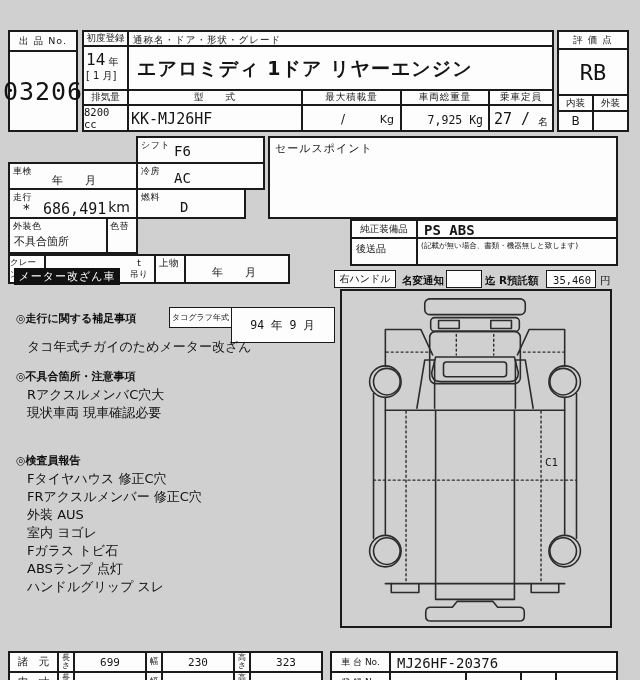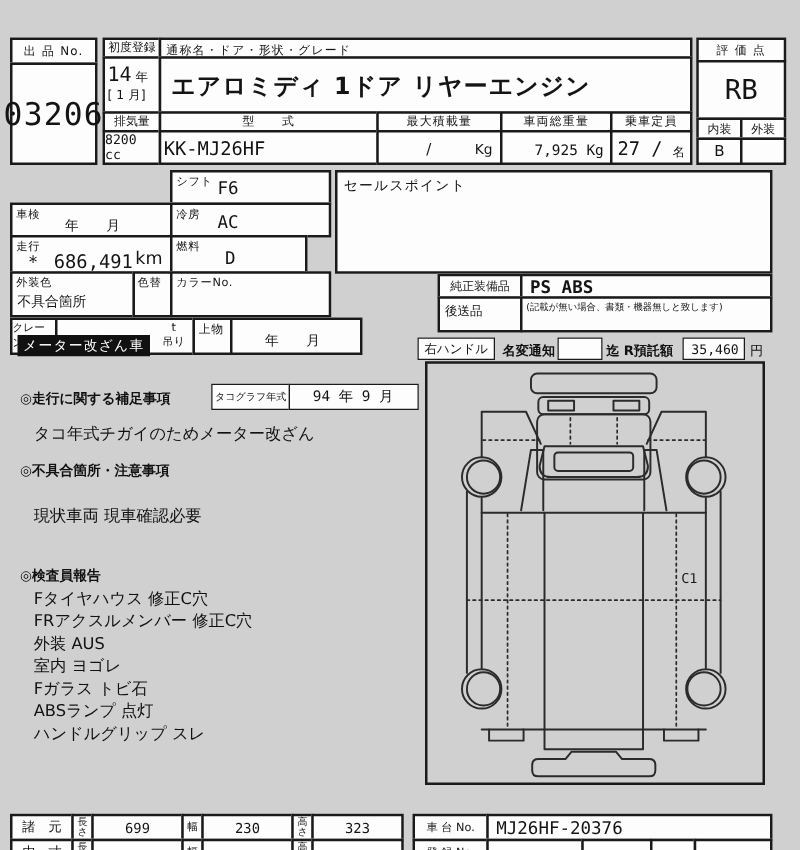--- a/index.html
+++ b/index.html
@@ -143,23 +143,20 @@
     <span class="mono" style="position:absolute;left:42px;top:9px;font-size:14px">D</span>
   </div>
 
   <div class="box" style="left:8px;top:193px;width:100px;height:37px">
     <i class="lb">外装色</i>
     <span style="position:absolute;left:4px;bottom:3px;font-size:11px">不具合箇所</span>
   </div>
   <div class="box" style="left:106px;top:193px;width:32px;height:37px">
     <i class="lb" style="left:2px">色替</i>
   </div>
-  <div class="box" style="left:136px;top:193px;width:129px;height:37px">
-    <i class="lb">カラーNo.</i>
-  </div>
 
   <div class="box cbox" style="left:8px;top:230px;width:38px;height:30px">
     <span style="font-size:8.5px">クレーン</span>
   </div>
   <div class="box" style="left:44px;top:230px;width:112px;height:30px">
     <span style="position:absolute;left:28px;top:10px;font-size:10px">段</span>
     <span class="pre" style="position:absolute;right:6px;top:2px;font-size:9px;line-height:11px;text-align:center">t
 吊り</span>
   </div>
   <div class="box" style="left:154px;top:230px;width:32px;height:30px">
@@ -198,26 +195,27 @@
   <span class="txt" style="left:499px;top:250px;font-size:10.5px;font-weight:600">R預託額</span>
   <div class="box" style="left:546px;top:246px;width:50px;height:18px;border-width:1.5px">
     <span class="mono" style="position:absolute;right:4px;top:3px;font-size:10.5px">35,460</span>
   </div>
   <span class="txt" style="left:600px;top:250px;font-size:10.5px">円</span>
 
   <span class="txt title-txt" style="left:16px;top:287px">◎走行に関する補足事項</span>
   <div class="box cbox" style="left:169px;top:283px;width:63px;height:21px;border-width:1.5px">
     <span style="font-size:8px">タコグラフ年式</span>
   </div>
-  <div class="box cbox" style="left:230.5px;top:283px;width:104px;height:21px;border-width:1.5px">
+  <div class="box cbox" style="left:230.5px;top:283px;width:104px;height:36px;border-width:1.5px">
     <span class="mono" style="font-size:11.5px">94  年 9 月</span>
   </div>
   <span class="txt" style="left:27px;top:314px">タコ年式チガイのためメーター改ざん</span>
 
   <span class="txt title-txt" style="left:16px;top:345px">◎不具合箇所・注意事項</span>
+  <span class="txt" style="left:27px;top:362px">RアクスルメンバC穴大</span>
   <span class="txt" style="left:27px;top:380px">現状車両 現車確認必要</span>
 
   <span class="txt title-txt" style="left:16px;top:429px">◎検査員報告</span>
   <span class="txt" style="left:27px;top:446px">Fタイヤハウス 修正C穴</span>
   <span class="txt" style="left:27px;top:464px">FRアクスルメンバー 修正C穴</span>
   <span class="txt" style="left:27px;top:482px">外装 AUS</span>
   <span class="txt" style="left:27px;top:500px">室内 ヨゴレ</span>
   <span class="txt" style="left:27px;top:518px">Fガラス トビ石</span>
   <span class="txt" style="left:27px;top:536px">ABSランプ 点灯</span>
   <span class="txt" style="left:27px;top:554px">ハンドルグリップ スレ</span>

